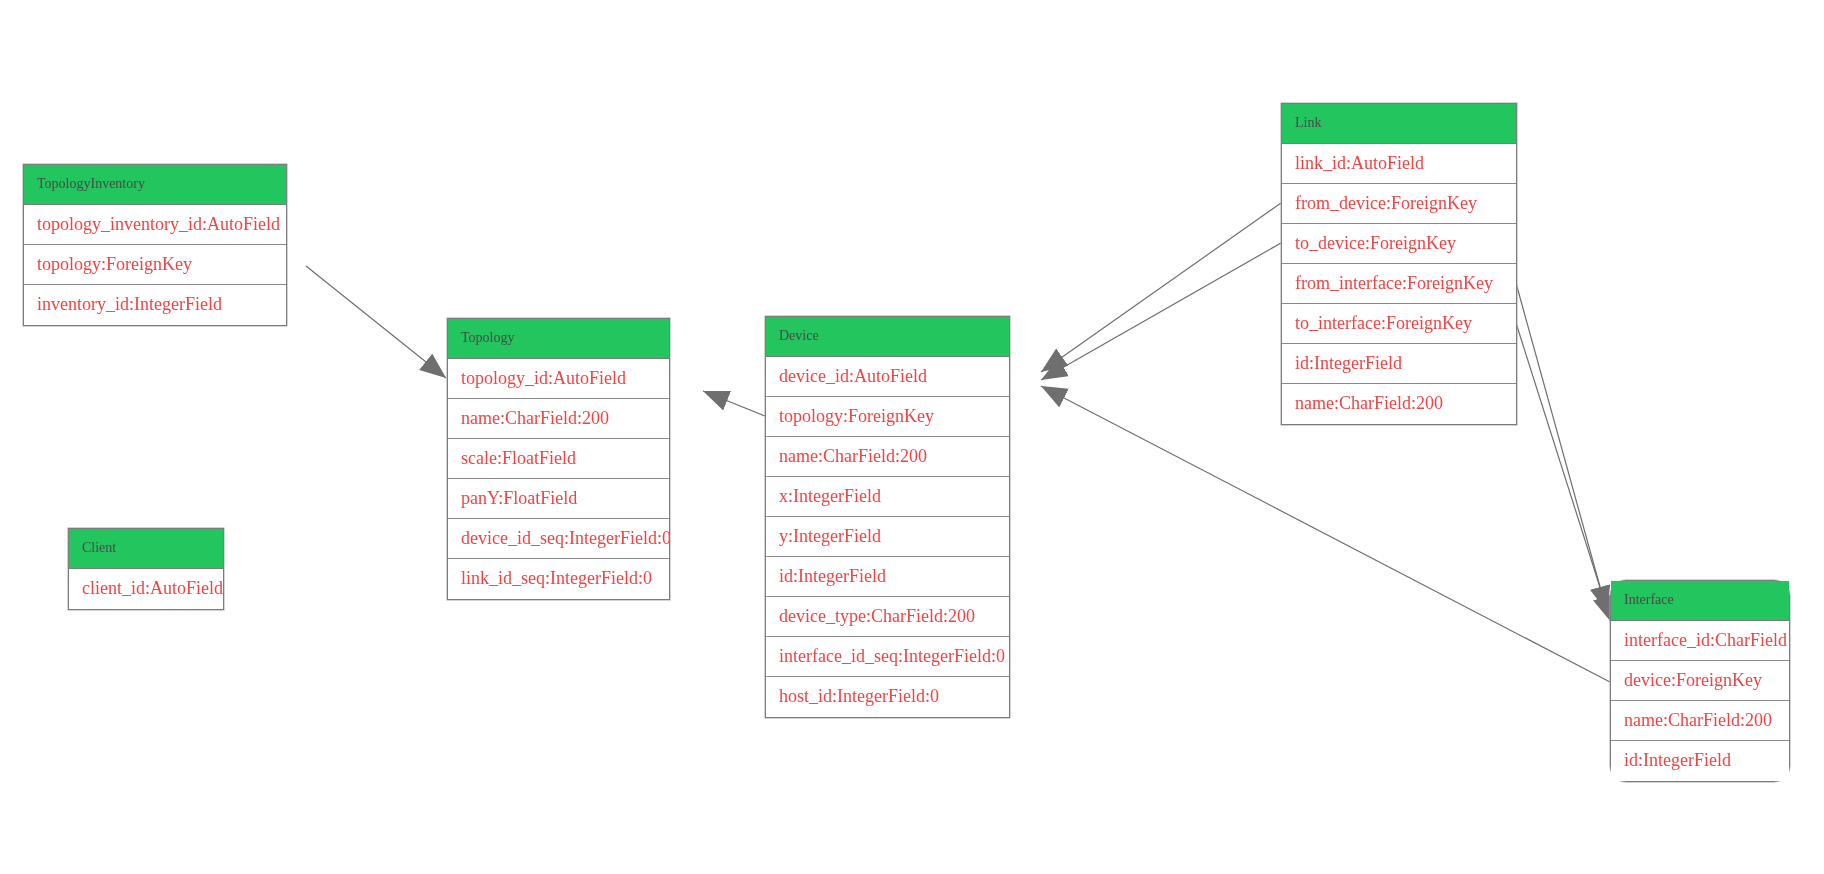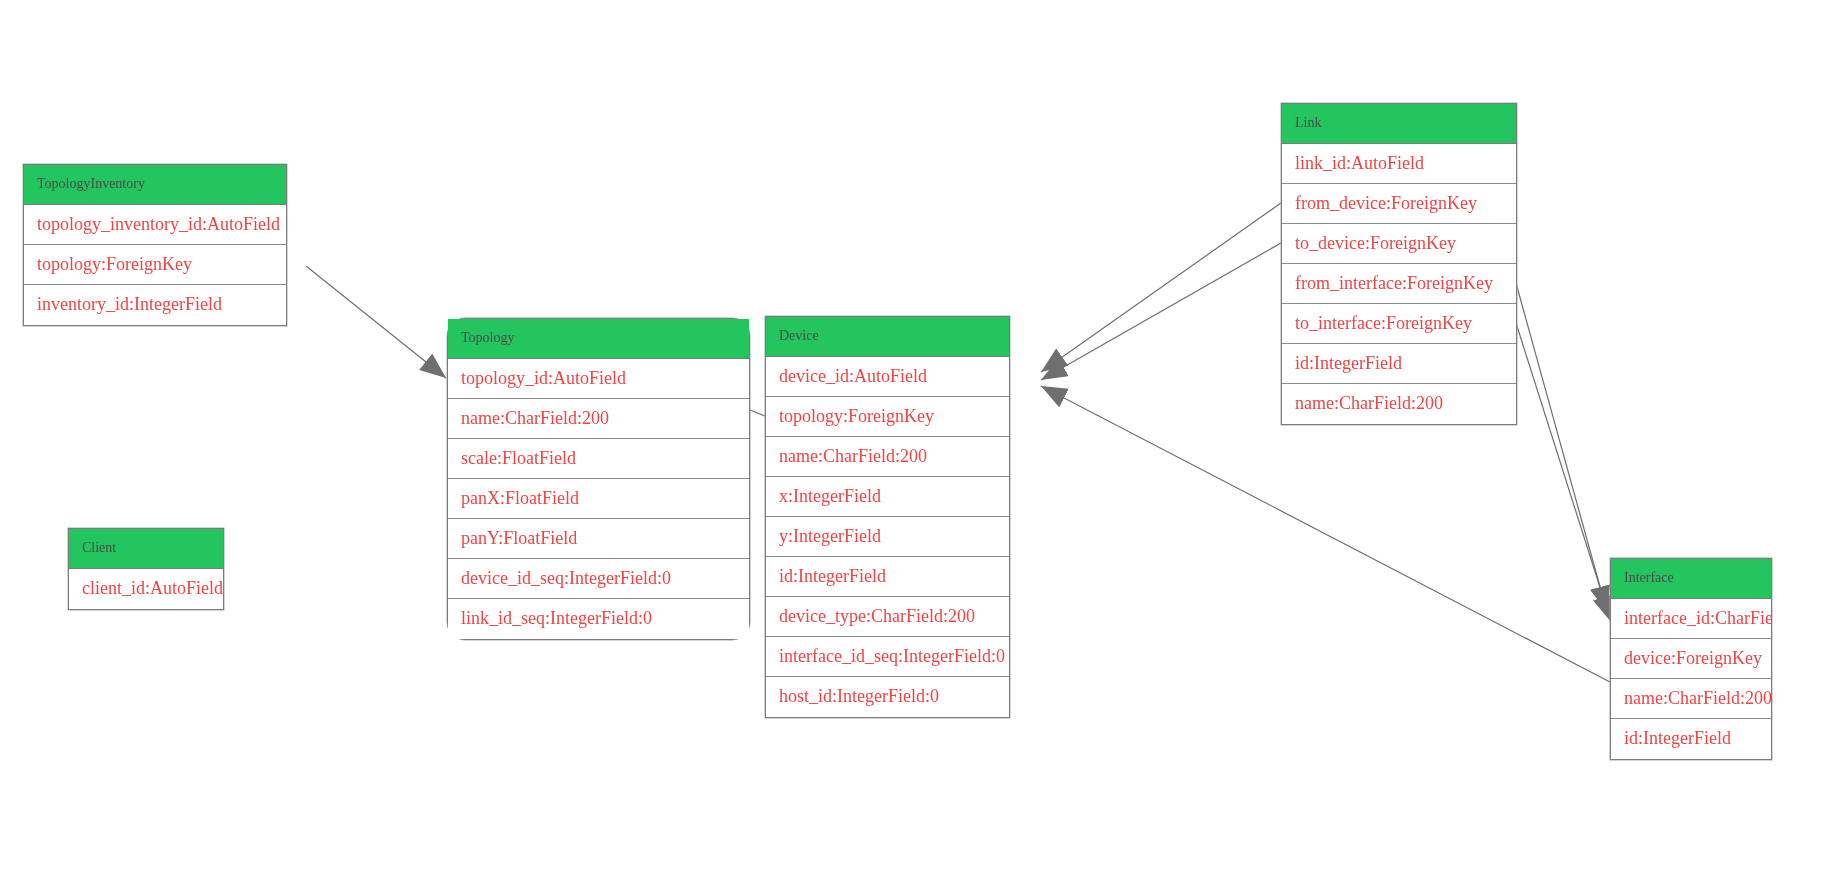--- a/index.html
+++ b/index.html
@@ -80,26 +80,25 @@
         <line x1="1610" y1="682" x2="1041" y2="386" stroke="#6e6e6e" stroke-width="1.2" marker-end="url(#arrowhead)"></line>
       </g>
   </svg>
   <div id="tables">
       <div class="entity" style="left: 23px; top: 164px; width: 264px;">
         <div class="entity-header">TopologyInventory</div>
         <div class="entity-row">topology_inventory_id:AutoField</div>
         <div class="entity-row">topology:ForeignKey</div>
         <div class="entity-row">inventory_id:IntegerField</div>
       </div>
-      <div class="entity" style="left: 447px; top: 318px; width: 303px; border-radius: 18px;">
+      <div class="entity" style="left: 447px; top: 318px; width: 223px;">
         <div class="entity-header">Topology</div>
         <div class="entity-row">topology_id:AutoField</div>
         <div class="entity-row">name:CharField:200</div>
         <div class="entity-row">scale:FloatField</div>
-        <div class="entity-row">panX:FloatField</div>
         <div class="entity-row">panY:FloatField</div>
         <div class="entity-row">device_id_seq:IntegerField:0</div>
         <div class="entity-row">link_id_seq:IntegerField:0</div>
       </div>
       <div class="entity" style="left: 68px; top: 528px; width: 156px;">
         <div class="entity-header">Client</div>
         <div class="entity-row">client_id:AutoField</div>
       </div>
       <div class="entity" style="left: 765px; top: 316px; width: 245px;">
         <div class="entity-header">Device</div>
@@ -116,21 +115,21 @@
       <div class="entity" style="left: 1281px; top: 103px; width: 236px;">
         <div class="entity-header">Link</div>
         <div class="entity-row">link_id:AutoField</div>
         <div class="entity-row">from_device:ForeignKey</div>
         <div class="entity-row">to_device:ForeignKey</div>
         <div class="entity-row">from_interface:ForeignKey</div>
         <div class="entity-row">to_interface:ForeignKey</div>
         <div class="entity-row">id:IntegerField</div>
         <div class="entity-row">name:CharField:200</div>
       </div>
-      <div class="entity" style="left: 1610px; top: 558px; width: 162px;">
+      <div class="entity" style="left: 1610px; top: 580px; width: 180px; border-radius: 16px;">
         <div class="entity-header">Interface</div>
         <div class="entity-row">interface_id:CharField</div>
         <div class="entity-row">device:ForeignKey</div>
         <div class="entity-row">name:CharField:200</div>
         <div class="entity-row">id:IntegerField</div>
       </div>
     </div>
 </div>
 
 </body></html>

